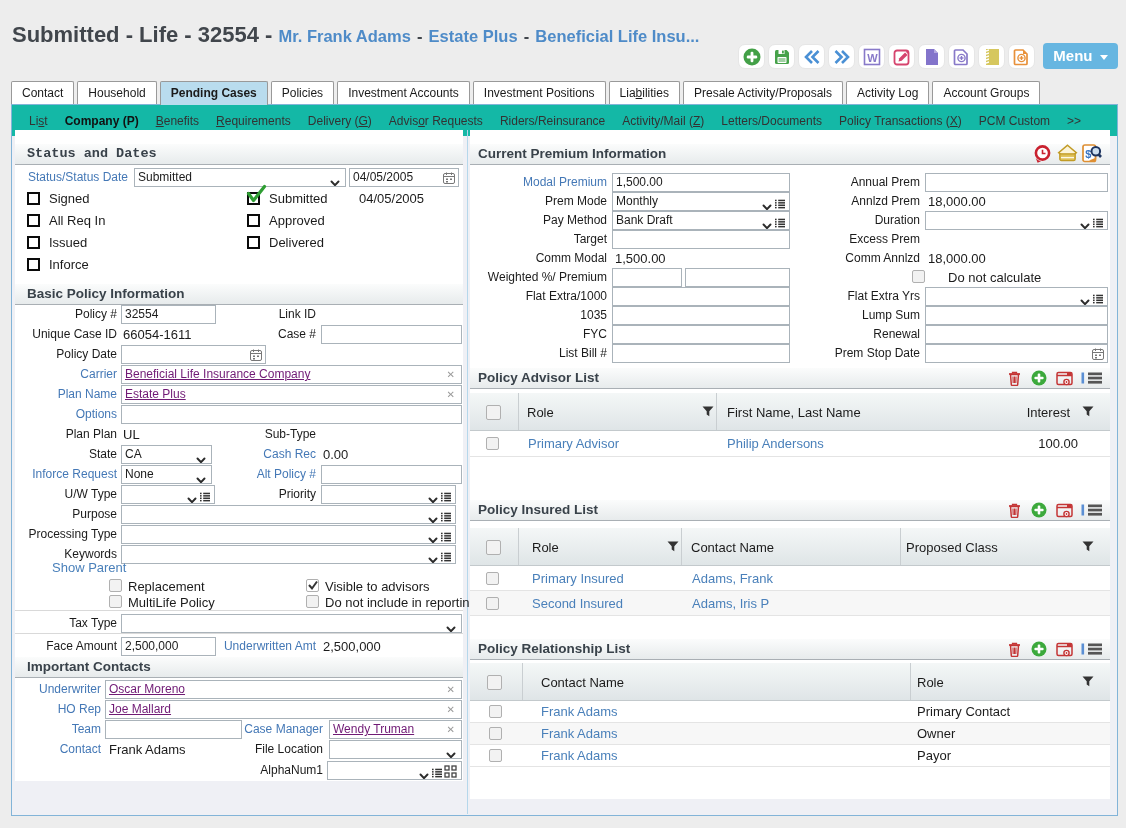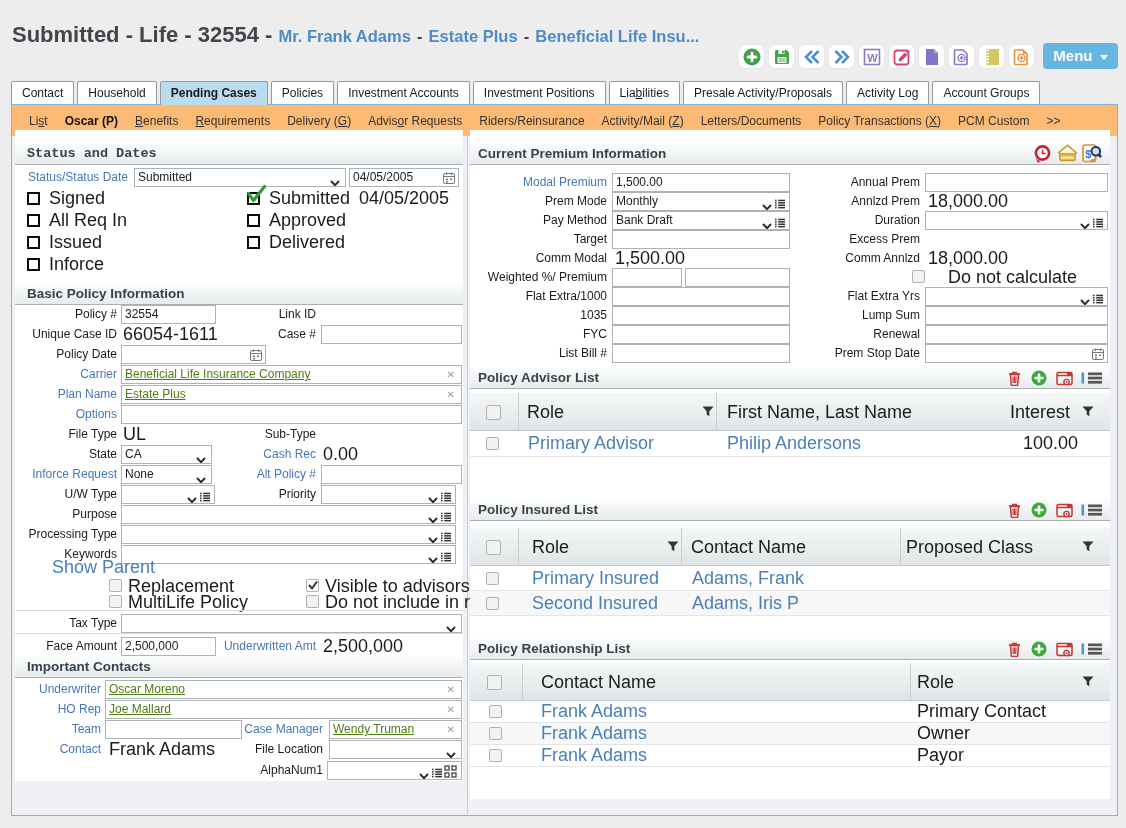--- a/index.html
+++ b/index.html
@@ -14,43 +14,43 @@
 
 #toolbar { position:absolute; top:44px; right:91px; height:25px; display:flex; }
 .tbtn { width:27px; height:25px; background:#fff; border:1px solid #e6e6e6; border-radius:7px; margin-left:3px; display:flex; align-items:center; justify-content:center; }
 #menubtn { position:absolute; top:43px; left:1043px; width:75px; height:26px; background:#67b6e1; border-radius:4px; color:#fff; font-size:15px; font-weight:700; text-align:center; line-height:25px; }
 
 
 #tabs { position:absolute; left:11px; top:81px; height:24px; display:flex; align-items:flex-start; }
 .tab { background:#fff; border:1px solid #999; border-bottom:none; height:23px; line-height:22px; padding:0 10px; font-size:12px; color:#1b1b1b; margin-right:3px; border-radius:2px 2px 0 0; white-space:nowrap; }
 .tab.active { background:#b9dcee; font-weight:700; height:24px; line-height:23px; }
 
-#submenu { position:absolute; left:12px; top:105px; width:1105px; height:31px; background:#fdba74; display:flex; align-items:center; font-size:12px; color:#333; }
+#submenu { position:absolute; left:12px; top:105px; width:1105px; height:31px; background:#14b8a6; display:flex; align-items:center; font-size:12px; color:#333; }
 #submenu span { margin-left:17px; white-space:nowrap; flex-shrink:0; }
 #submenu .act { font-weight:700; color:#111; }
 
 
 #frame { position:absolute; left:11px; top:104px; width:1107px; height:712px; border:1px solid #82b4d8; background:#eff0f5; }
 #vline { position:absolute; left:467px; top:130px; height:684px; width:1px; background:#b5d7eb; }
 
 #leftcol { position:absolute; left:15px; top:130px; width:448px; height:651px; background:#fff; }
 #rightcol { position:absolute; left:470px; top:130px; width:640px; height:669px; background:#fff; }
 
 .sechead { position:absolute; height:21px; background:linear-gradient(#fbfcfc,#e7ebec); border-bottom:1px solid #a9afb4; font-size:13.5px; font-weight:700; color:#39424a; line-height:20px; padding-left:12px; }
 .sechead .icons { position:absolute; right:8px; top:2px; display:flex; align-items:center; }
 .lbl { position:absolute; text-align:right; color:#1b1b1b; line-height:19px; white-space:nowrap; font-size:12px; }
 .lbl.blue { color:#4478b6; }
 .fld { position:absolute; height:19px; background:#fff; border:1px solid #aab3ba; line-height:17px; padding-left:3px; font-size:12px; color:#1b1b1b; white-space:nowrap; overflow:hidden; }
-.txt { position:absolute; line-height:19px; font-size:18px; color:#1b1b1b; white-space:nowrap; }
+.txt { position:absolute; line-height:19px; font-size:13px; color:#1b1b1b; white-space:nowrap; }
 .sel .chev { position:absolute; right:5px; top:6px; }
 .fld .ch2 { position:absolute; right:17px; top:6px; }
 .fld .lic { position:absolute; right:4px; top:4px; }
 .fld .grd { position:absolute; right:4px; top:3px; }
 .fld .x { position:absolute; right:6px; top:0; color:#9a9a9a; font-size:10px; line-height:18px; }
-.fld a { color:#4d7c0f; text-decoration:underline; }
+.fld a { color:#701a75; text-decoration:underline; }
 .cal { position:absolute; right:3px; top:3px; }
 
 
 .cbk { position:absolute; width:13px; height:13px; border:2px solid #0a0a0a; background:#fff; }
 .cbg { position:absolute; width:13px; height:13px; border:1px solid #b0b0b0; background:#f2f2f2; border-radius:2px; }
 
 
 .thead { position:absolute; background:linear-gradient(#f4f7f7,#dfe5e7); border-bottom:1px solid #c3c9cc; font-size:12px; color:#2b2b2b; }
 .tcell { position:absolute; top:0; bottom:0; border-left:1px solid #c9ced1; }
 .trow { position:absolute; font-size:12px; border-bottom:1px solid #e4e4e4; }
@@ -154,21 +154,21 @@
     <div class="tab">Policies</div>
     <div class="tab">Investment Accounts</div>
     <div class="tab">Investment Positions</div>
     <div class="tab">Lia<u>b</u>ilities</div>
     <div class="tab">Presale Activity/Proposals</div>
     <div class="tab">Activity Log</div>
     <div class="tab">Account Groups</div>
   </div>
   <div id="submenu">
     <span>Li<u>s</u>t</span>
-    <span class="act">Oscar (P)</span>
+    <span class="act">Company (P)</span>
     <span><u>B</u>enefits</span>
     <span><u>R</u>equirements</span>
     <span>Delivery (<u>G</u>)</span>
     <span>Advis<u>o</u>r Requests</span>
     <span>Riders/Reinsurance</span>
     <span>Activity/Mail (<u>Z</u>)</span>
     <span>Letters/Documents</span>
     <span>Policy Transactions (<u>X</u>)</span>
     <span>PCM Custom</span>
     <span>&gt;&gt;</span>
@@ -237,21 +237,21 @@
               <rect x="3" y="9" width="2" height="1.5"></rect>
             </g>
           </svg></span>
       </div>
     <div class="lbl blue" style="left:0;top:235px;width:102px;">Carrier</div>
     <div class="fld" style="left:106px;top:235px;width:341px;"><a>Beneficial Life Insurance Company</a><span class="x">✕</span></div>
     <div class="lbl blue" style="left:0;top:255px;width:102px;">Plan Name</div>
     <div class="fld" style="left:106px;top:255px;width:341px;"><a>Estate Plus</a><span class="x">✕</span></div>
     <div class="lbl blue" style="left:0;top:275px;width:102px;">Options</div>
     <div class="fld" style="left:106px;top:275px;width:341px;"></div>
-    <div class="lbl" style="left:0;top:295px;width:102px;">File Type</div>
+    <div class="lbl" style="left:0;top:295px;width:102px;">Plan Plan</div>
     <div class="txt" style="left:108px;top:295px;">UL</div>
     <div class="lbl" style="left:200px;top:295px;width:101px;">Sub-Type</div>
     <div class="lbl" style="left:0;top:315px;width:102px;">State</div>
     <div class="fld sel" style="left:106px;top:315px;width:91px;">CA<span class="chev"><svg width="10" height="7">
             <path d="M1.5 1.5l3.5 3.7L8.5 1.5" stroke="#2b2b2b" stroke-width="1.9" fill="none" stroke-linecap="round"></path>
           </svg></span></div>
     <div class="lbl blue" style="left:200px;top:315px;width:101px;">Cash Rec</div>
     <div class="txt" style="left:308px;top:315px;">0.00</div>
     <div class="lbl blue" style="left:0;top:335px;width:102px;">Inforce Request</div>
     <div class="fld sel" style="left:106px;top:335px;width:91px;">None<span class="chev"><svg width="10" height="7">

